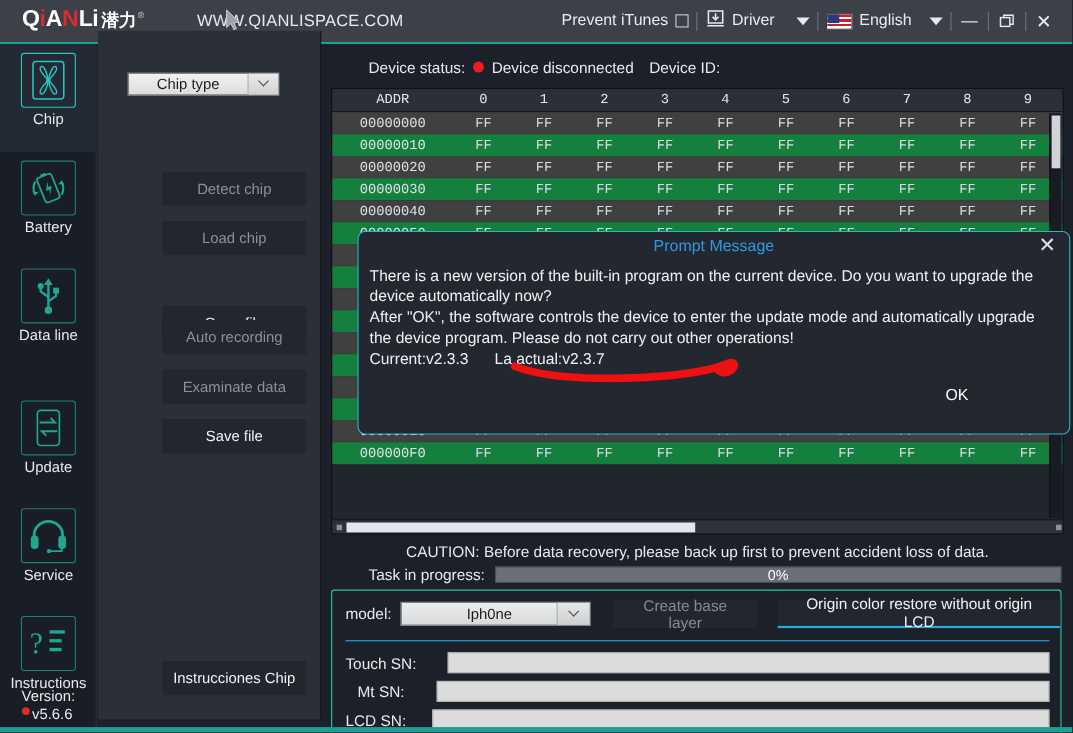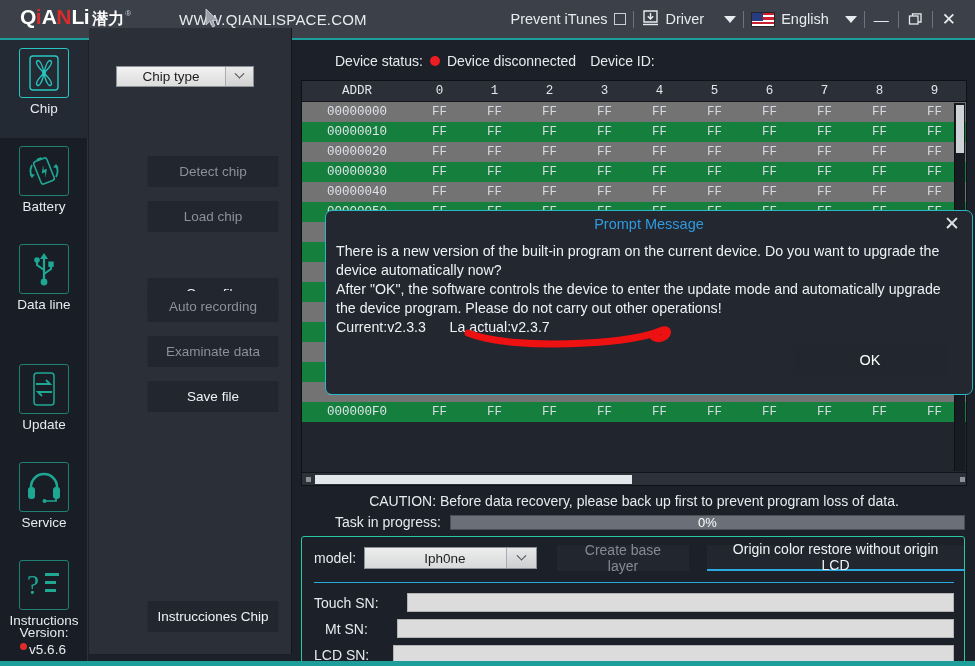--- a/index.html
+++ b/index.html
@@ -148,21 +148,21 @@
   #hex-header {
     display: flex; height: 21px; align-items: center;
     background: #2a2f38; border-bottom: 1px solid #11151b;
     font-family: "Liberation Mono", monospace; font-size: 12.5px; color: #e3e7ec;
   }
   .hx-addr-cell { width: 110px; text-align: center; flex: none; }
   .hx-cell { width: 55px; text-align: center; flex: none; }
   #hex-rows { font-family: "Liberation Mono", monospace; font-size: 12.5px; }
   .hex-row { display: flex; height: 20px; align-items: center; color: #d6dbe3; }
   .hex-row.odd { background: #15803d; }
-  .hex-row.even { background: #737373; }
+  .hex-row.even { background: #404040; }
   .hex-row .hx-addr-cell { color: #dfe4ea; }
   #hex-vscroll {
     position: absolute; right: 1px; top: 22px; width: 11px; height: 368px;
     background: #171b22; border-left: 1px solid #0d1015;
   }
   #hex-vthumb {
     position: absolute; left: 1px; top: 2px; width: 8px; height: 48px;
     background: #cfd3d8;
   }
   #hex-hscroll {
@@ -689,21 +689,21 @@
         <div class="hs-arrow">
             <span class="hs-sq"></span>
           </div>
         <div id="hex-hthumb"></div>
         <div class="hs-arrow" style="margin-left:auto;">
             <span class="hs-sq"></span>
           </div>
       </div>
     </div>
 
-    <div id="caution">CAUTION: Before data recovery, please back up first to prevent program loss of data.</div>
+    <div id="caution">CAUTION: Before data recovery, please back up first to prevent accident loss of data.</div>
 
     <div id="progress-row">
       <span id="progress-label">Task in progress:</span>
       <div id="progress-track">
         <div id="progress-fill" style="width: 0%;"></div>
         <span id="progress-text">0%</span>
       </div>
     </div>
 
     <div id="bottom-panel">

